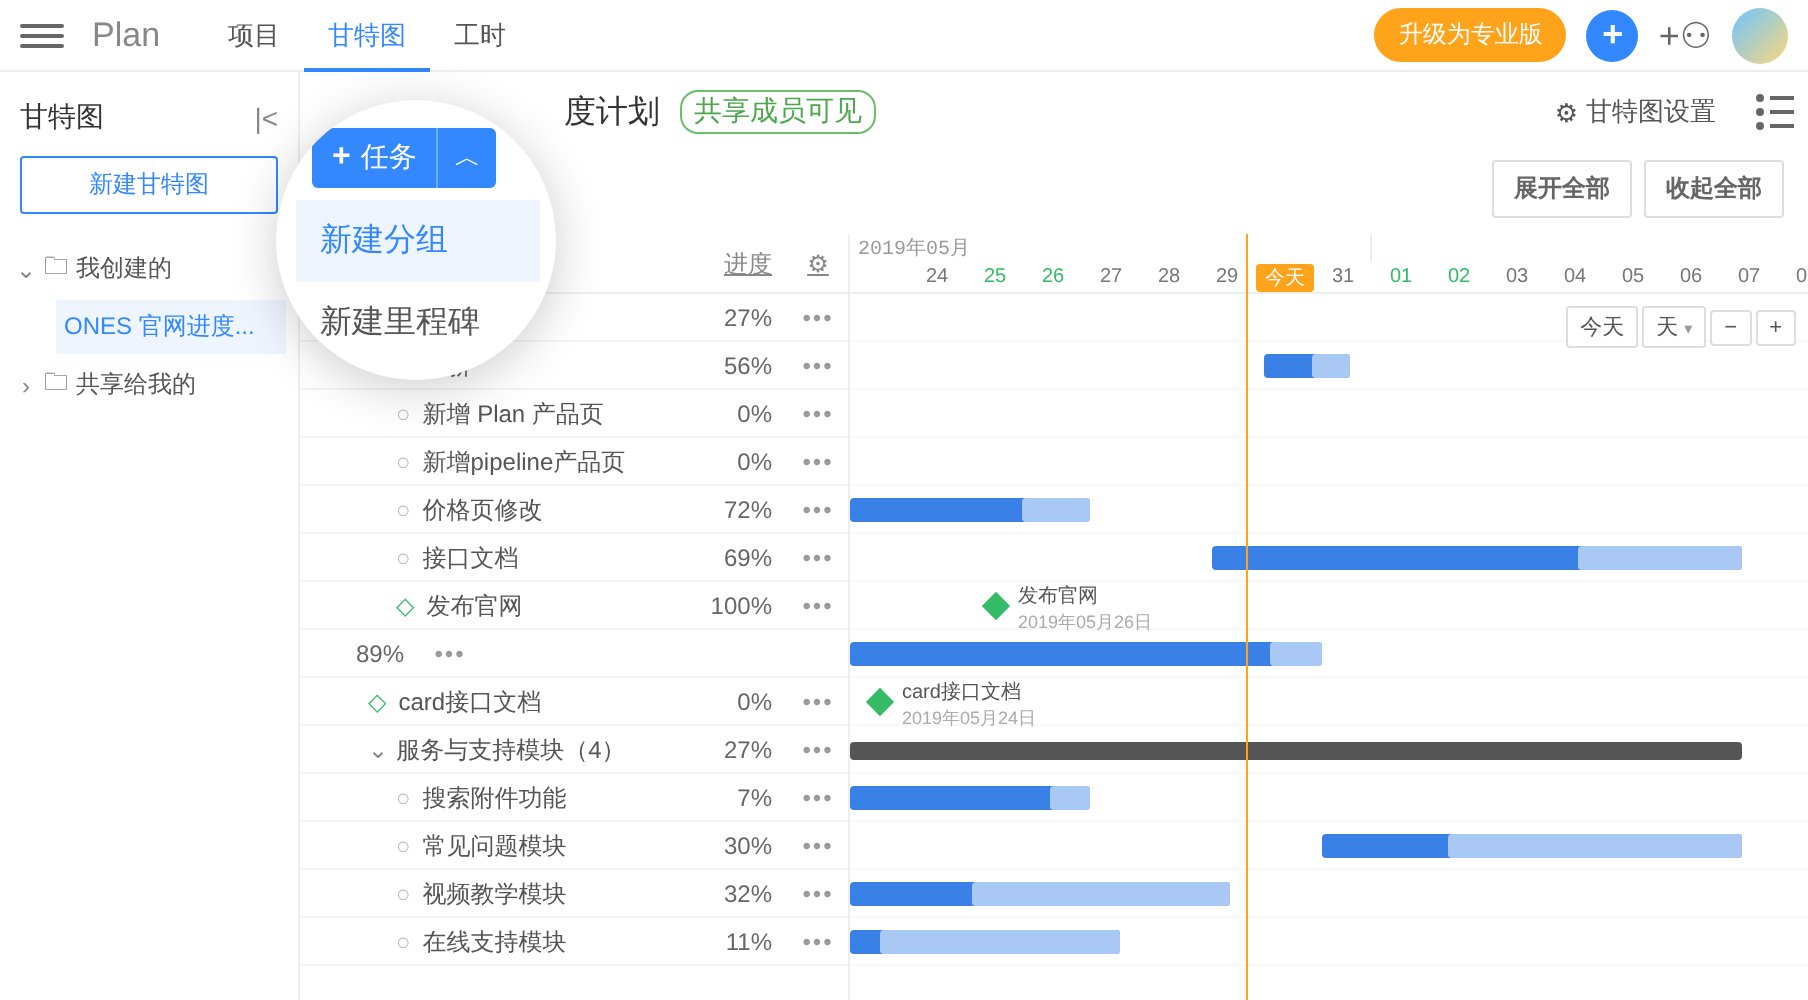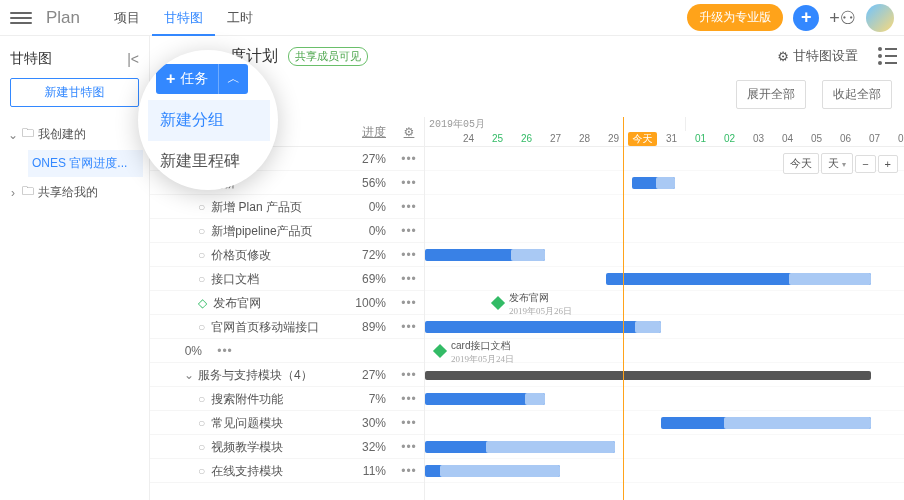--- a/index.html
+++ b/index.html
@@ -24,31 +24,31 @@
 .side-head{display:flex;align-items:center;justify-content:space-between;padding:6px 4px 10px;}
 .side-title{font-size:14px;color:#333;}
 .collapse-side{color:#888;cursor:pointer;font-size:14px;}
 .new-gantt{border:1px solid #3388ff;color:#3388ff;text-align:center;padding:5px 0;margin:0 4px 12px;border-radius:2px;cursor:pointer;font-size:12px;}
 .tree-item{display:flex;align-items:center;gap:4px;padding:5px 2px;color:#555;cursor:pointer;font-size:12px;}
 .tree-item .chev{width:10px;text-align:center;color:#888;}
 .tree-child{margin-left:22px;padding:5px 4px;color:#3388ff;background:#eef5ff;font-size:12px;white-space:nowrap;overflow:hidden;text-overflow:ellipsis;cursor:pointer;}
 
 .content{flex:1;position:relative;overflow:hidden;}
 .titlebar{display:flex;align-items:center;height:40px;padding:0 12px;gap:10px;}
-.plan-title{font-size:16px;font-weight:500;margin-left:68px;}
-.share-tag{border:1px solid #6abf6a;color:#4ca64c;font-size:11px;padding:1px 6px;border-radius:9px;}
+.plan-title{font-size:16px;font-weight:500;margin-left:120px;}
+.share-tag{border:1px solid #6abf6a;color:#4ca64c;font-size:14px;padding:1px 6px;border-radius:9px;}
 .titlebar-right{margin-left:auto;display:flex;align-items:center;gap:10px;color:#555;}
 .gear{font-size:13px;cursor:pointer;display:flex;align-items:center;gap:4px;}
 .list-toggle{width:24px;height:24px;display:flex;flex-direction:column;justify-content:center;gap:3px;align-items:center;cursor:pointer;}
 .list-toggle span{width:4px;height:4px;border-radius:50%;background:#666;position:relative;}
 .list-toggle span::after{content:"";position:absolute;left:7px;top:1px;width:12px;height:2px;background:#666;}
 
 .toolbar{display:flex;align-items:center;padding:4px 12px 8px;gap:8px;}
 .transfer-btn{border:1px solid #ddd;color:#666;padding:5px 10px;border-radius:2px;cursor:pointer;font-size:12px;margin-left:100px;}
-.tool-right{margin-left:auto;display:flex;gap:16px;}
+.tool-right{margin-left:auto;display:flex;gap:6px;font-weight:bold;}
 .tool-btn{border:1px solid #ddd;color:#666;padding:5px 10px;border-radius:2px;cursor:pointer;font-size:12px;}
 
 .grid-area{display:flex;height:calc(100% - 80px);}
 .left-tree{width:275px;border-right:1px solid #eee;overflow:hidden;}
 .header-row{display:flex;height:30px;line-height:30px;border-bottom:1px solid #eee;font-size:12px;color:#888;text-decoration:underline;}
 .header-row .col-progress{width:60px;text-align:right;padding-right:8px;}
 .header-row .col-more{width:30px;text-align:center;}
 .header-row .spacer{flex:1;}
 .gear-col{cursor:pointer;}
 .task-row{display:flex;height:24px;line-height:24px;border-bottom:1px solid #f5f5f5;font-size:12px;}
@@ -67,21 +67,21 @@
 .day-cell.weekend{color:#33bb66;}
 .day-cell.today{background:#ffa31a;color:#fff;border-radius:2px;}
 .gantt-body{position:absolute;top:30px;left:0;right:0;}
 .gantt-row{height:24px;position:relative;border-bottom:1px solid #f8f8f8;}
 .g-bar{position:absolute;height:12px;top:6px;background:#3981e6;border-radius:2px;}
 .g-bar-light{background:#a9c9f4;}
 .g-group{background:#555;height:9px;top:8px;}
 .milestone-mark{position:absolute;top:5px;}
 .milestone-mark .diamond{width:10px;height:10px;background:#33bb66;transform:rotate(45deg);display:inline-block;}
 .milestone-label{position:absolute;font-size:10px;color:#555;white-space:nowrap;}
-.milestone-date{font-size:9px;color:#aaa;font-family:Liberation Serif, serif;}
+.milestone-date{font-size:9px;color:#aaa;}
 .gantt-controls{position:absolute;top:36px;right:6px;display:flex;gap:2px;align-items:center;z-index:5;}
 .gc-btn{border:1px solid #ddd;background:#fff;font-size:11px;color:#555;padding:2px 6px;cursor:pointer;border-radius:2px;}
 .gc-chev{font-size:8px;margin-left:3px;color:#999;}
 
 
 .lens{position:absolute;left:138px;top:50px;width:140px;height:140px;border-radius:50%;background:#fff;box-shadow:0 4px 25px rgba(0,0,0,.2);z-index:20;overflow:hidden;}
 .task-btn-row{position:absolute;top:14px;left:18px;display:flex;}
 .task-btn{background:#3388ff;color:#fff;padding:6px 10px;display:flex;align-items:center;gap:5px;border-radius:3px 0 0 3px;cursor:pointer;font-size:14px;}
 .task-btn-plus{font-size:16px;font-weight:bold;}
 .task-btn-caret{background:#3388ff;color:#fff;padding:6px 8px;border-left:1px solid rgba(255,255,255,.3);border-radius:0 3px 3px 0;cursor:pointer;}
@@ -193,25 +193,25 @@
               <div class="task-name" style="padding-left:48px"><span class="bullet">○</span><span>接口文档</span></div>
               <div class="task-progress">69%</div>
               <div class="task-more">•••</div>
             </div>
             <div class="task-row">
               <div class="task-name" style="padding-left:48px"><span class="milestone">◇</span><span>发布官网</span></div>
               <div class="task-progress">100%</div>
               <div class="task-more">•••</div>
             </div>
             <div class="task-row">
-              <div class="task-name" style="padding-left:48px"><span class="bullet">○</span><span>官网首页移动端接口</span></div>
               <div class="task-progress">89%</div>
               <div class="task-more">•••</div>
             </div>
             <div class="task-row">
+              <div class="task-name" style="padding-left:34px"><span class="milestone">◇</span><span>card接口文档</span></div>
               <div class="task-progress">0%</div>
               <div class="task-more">•••</div>
             </div>
             <div class="task-row">
               <div class="task-name" style="padding-left:34px"><span class="expander">⌄</span><span>服务与支持模块（4）</span></div>
               <div class="task-progress">27%</div>
               <div class="task-more">•••</div>
             </div>
             <div class="task-row">
               <div class="task-name" style="padding-left:48px"><span class="bullet">○</span><span>搜索附件功能</span></div>

